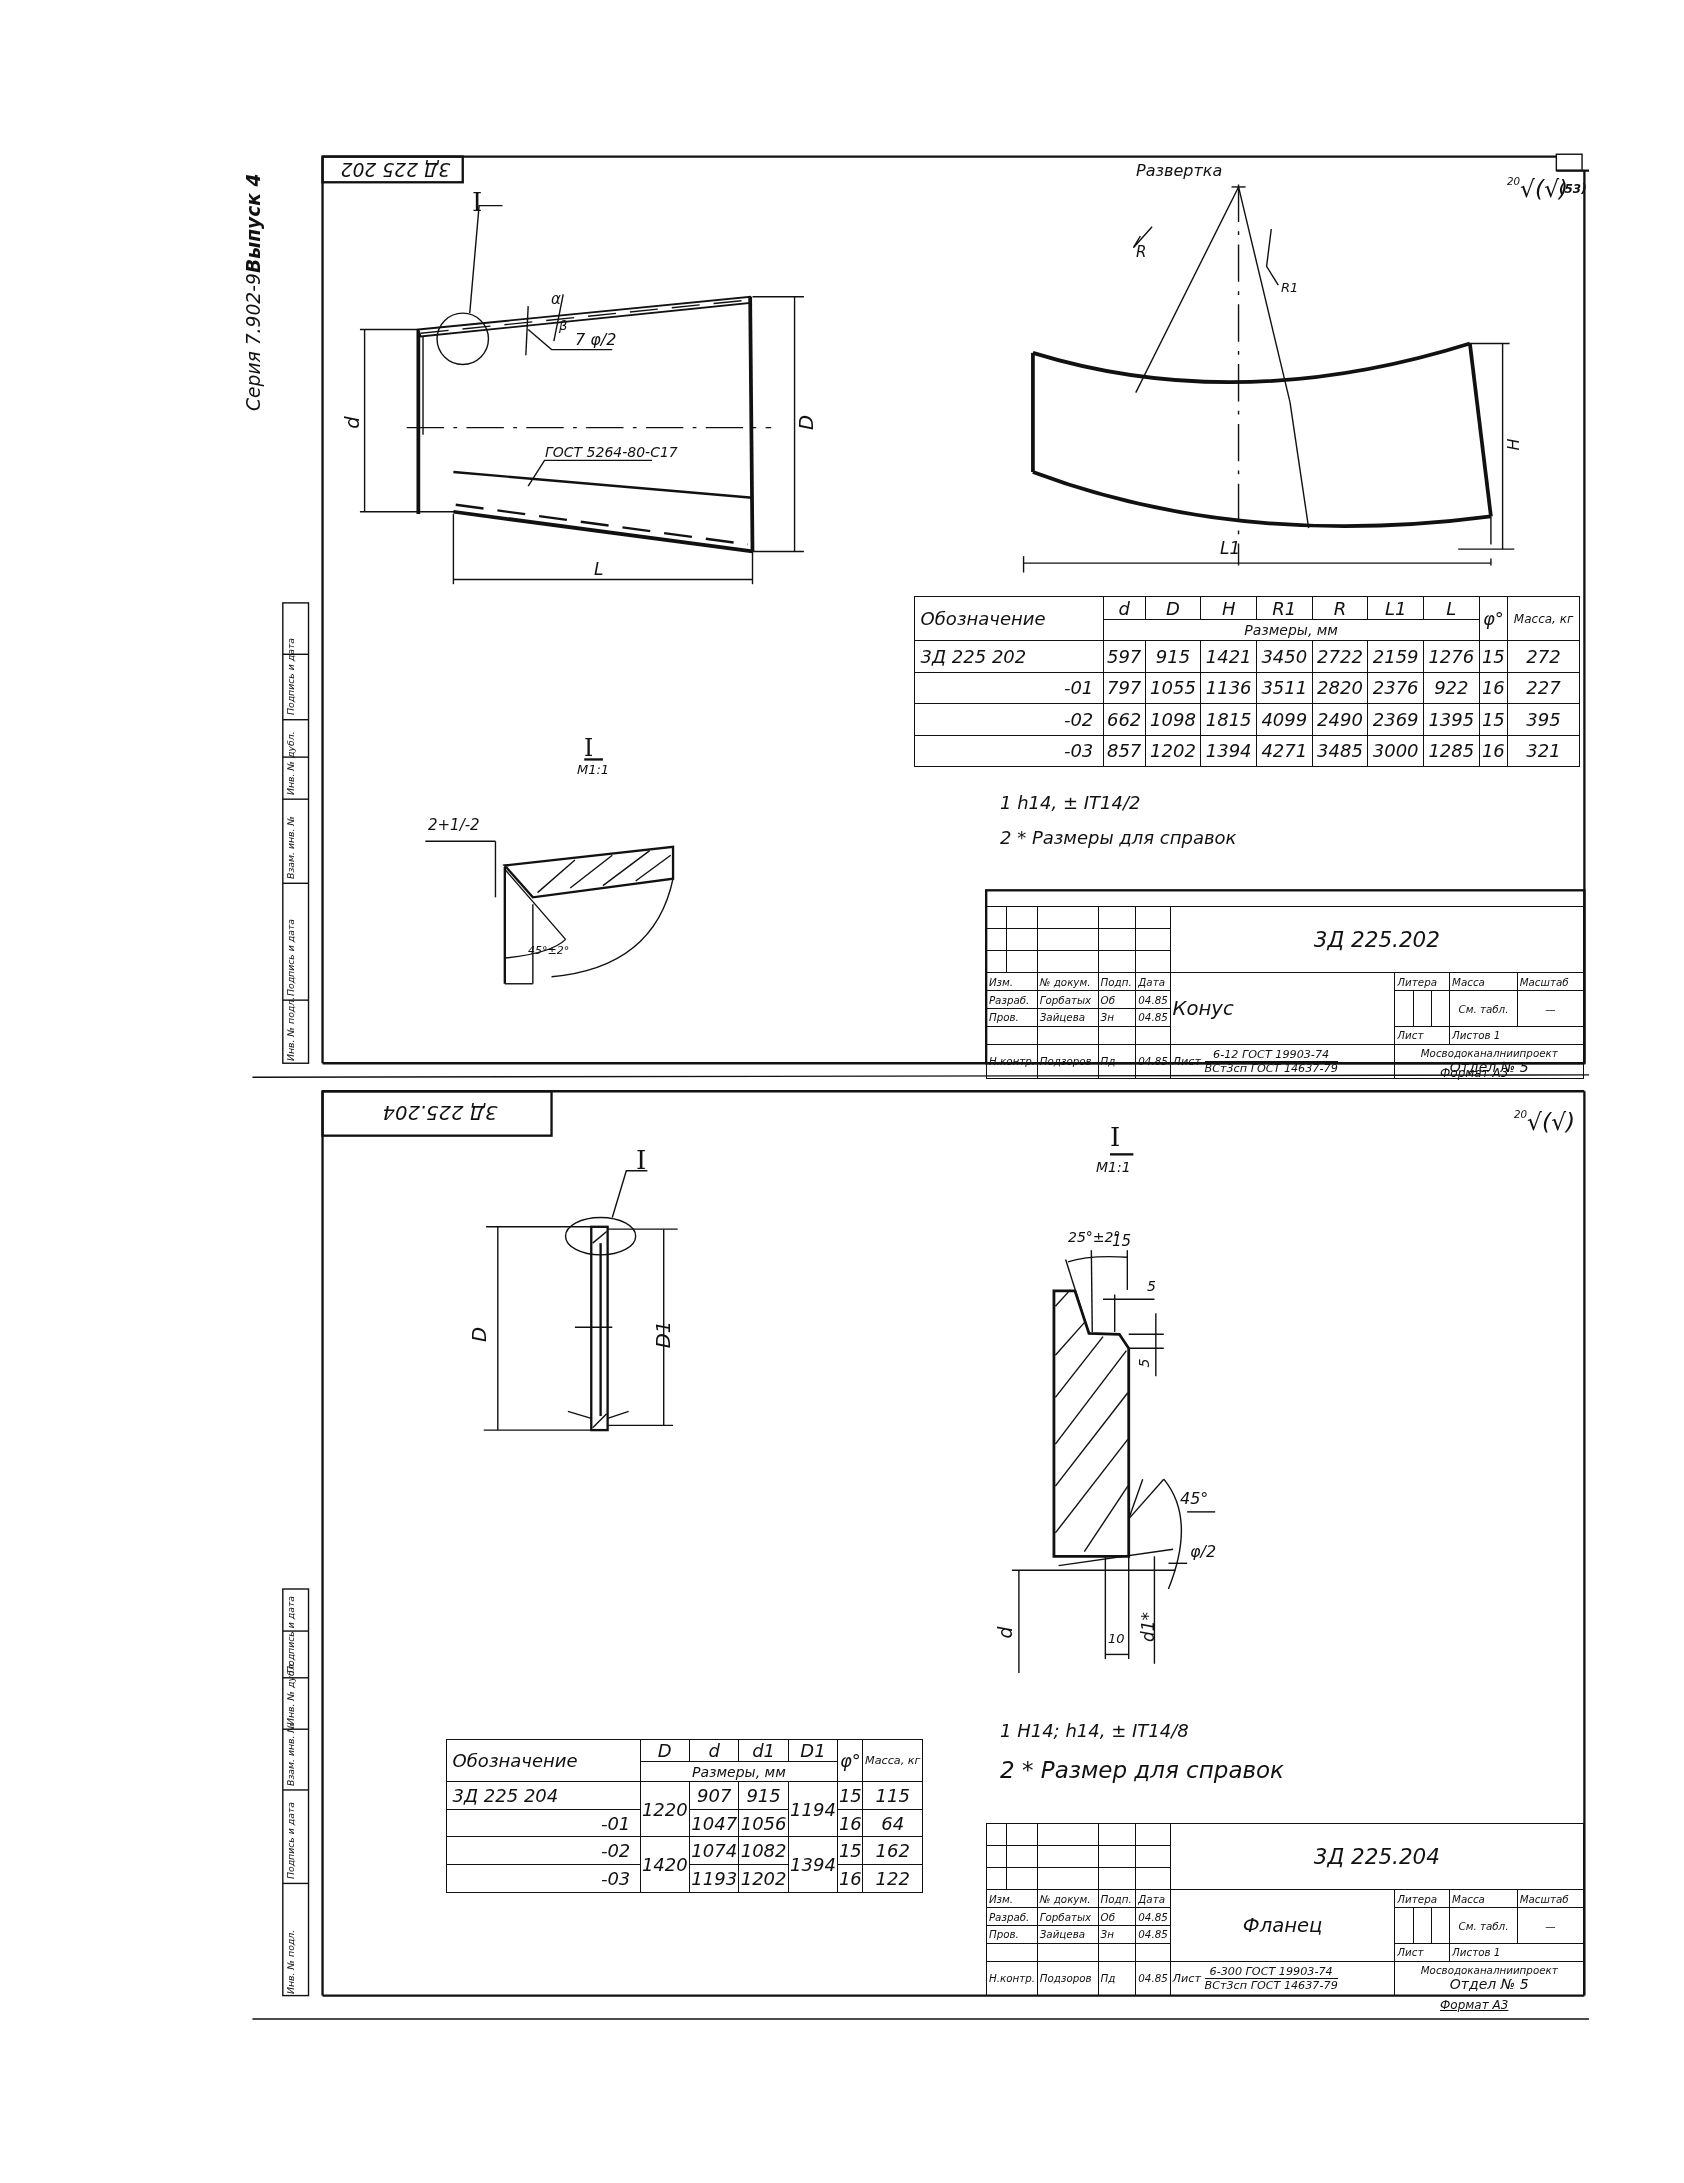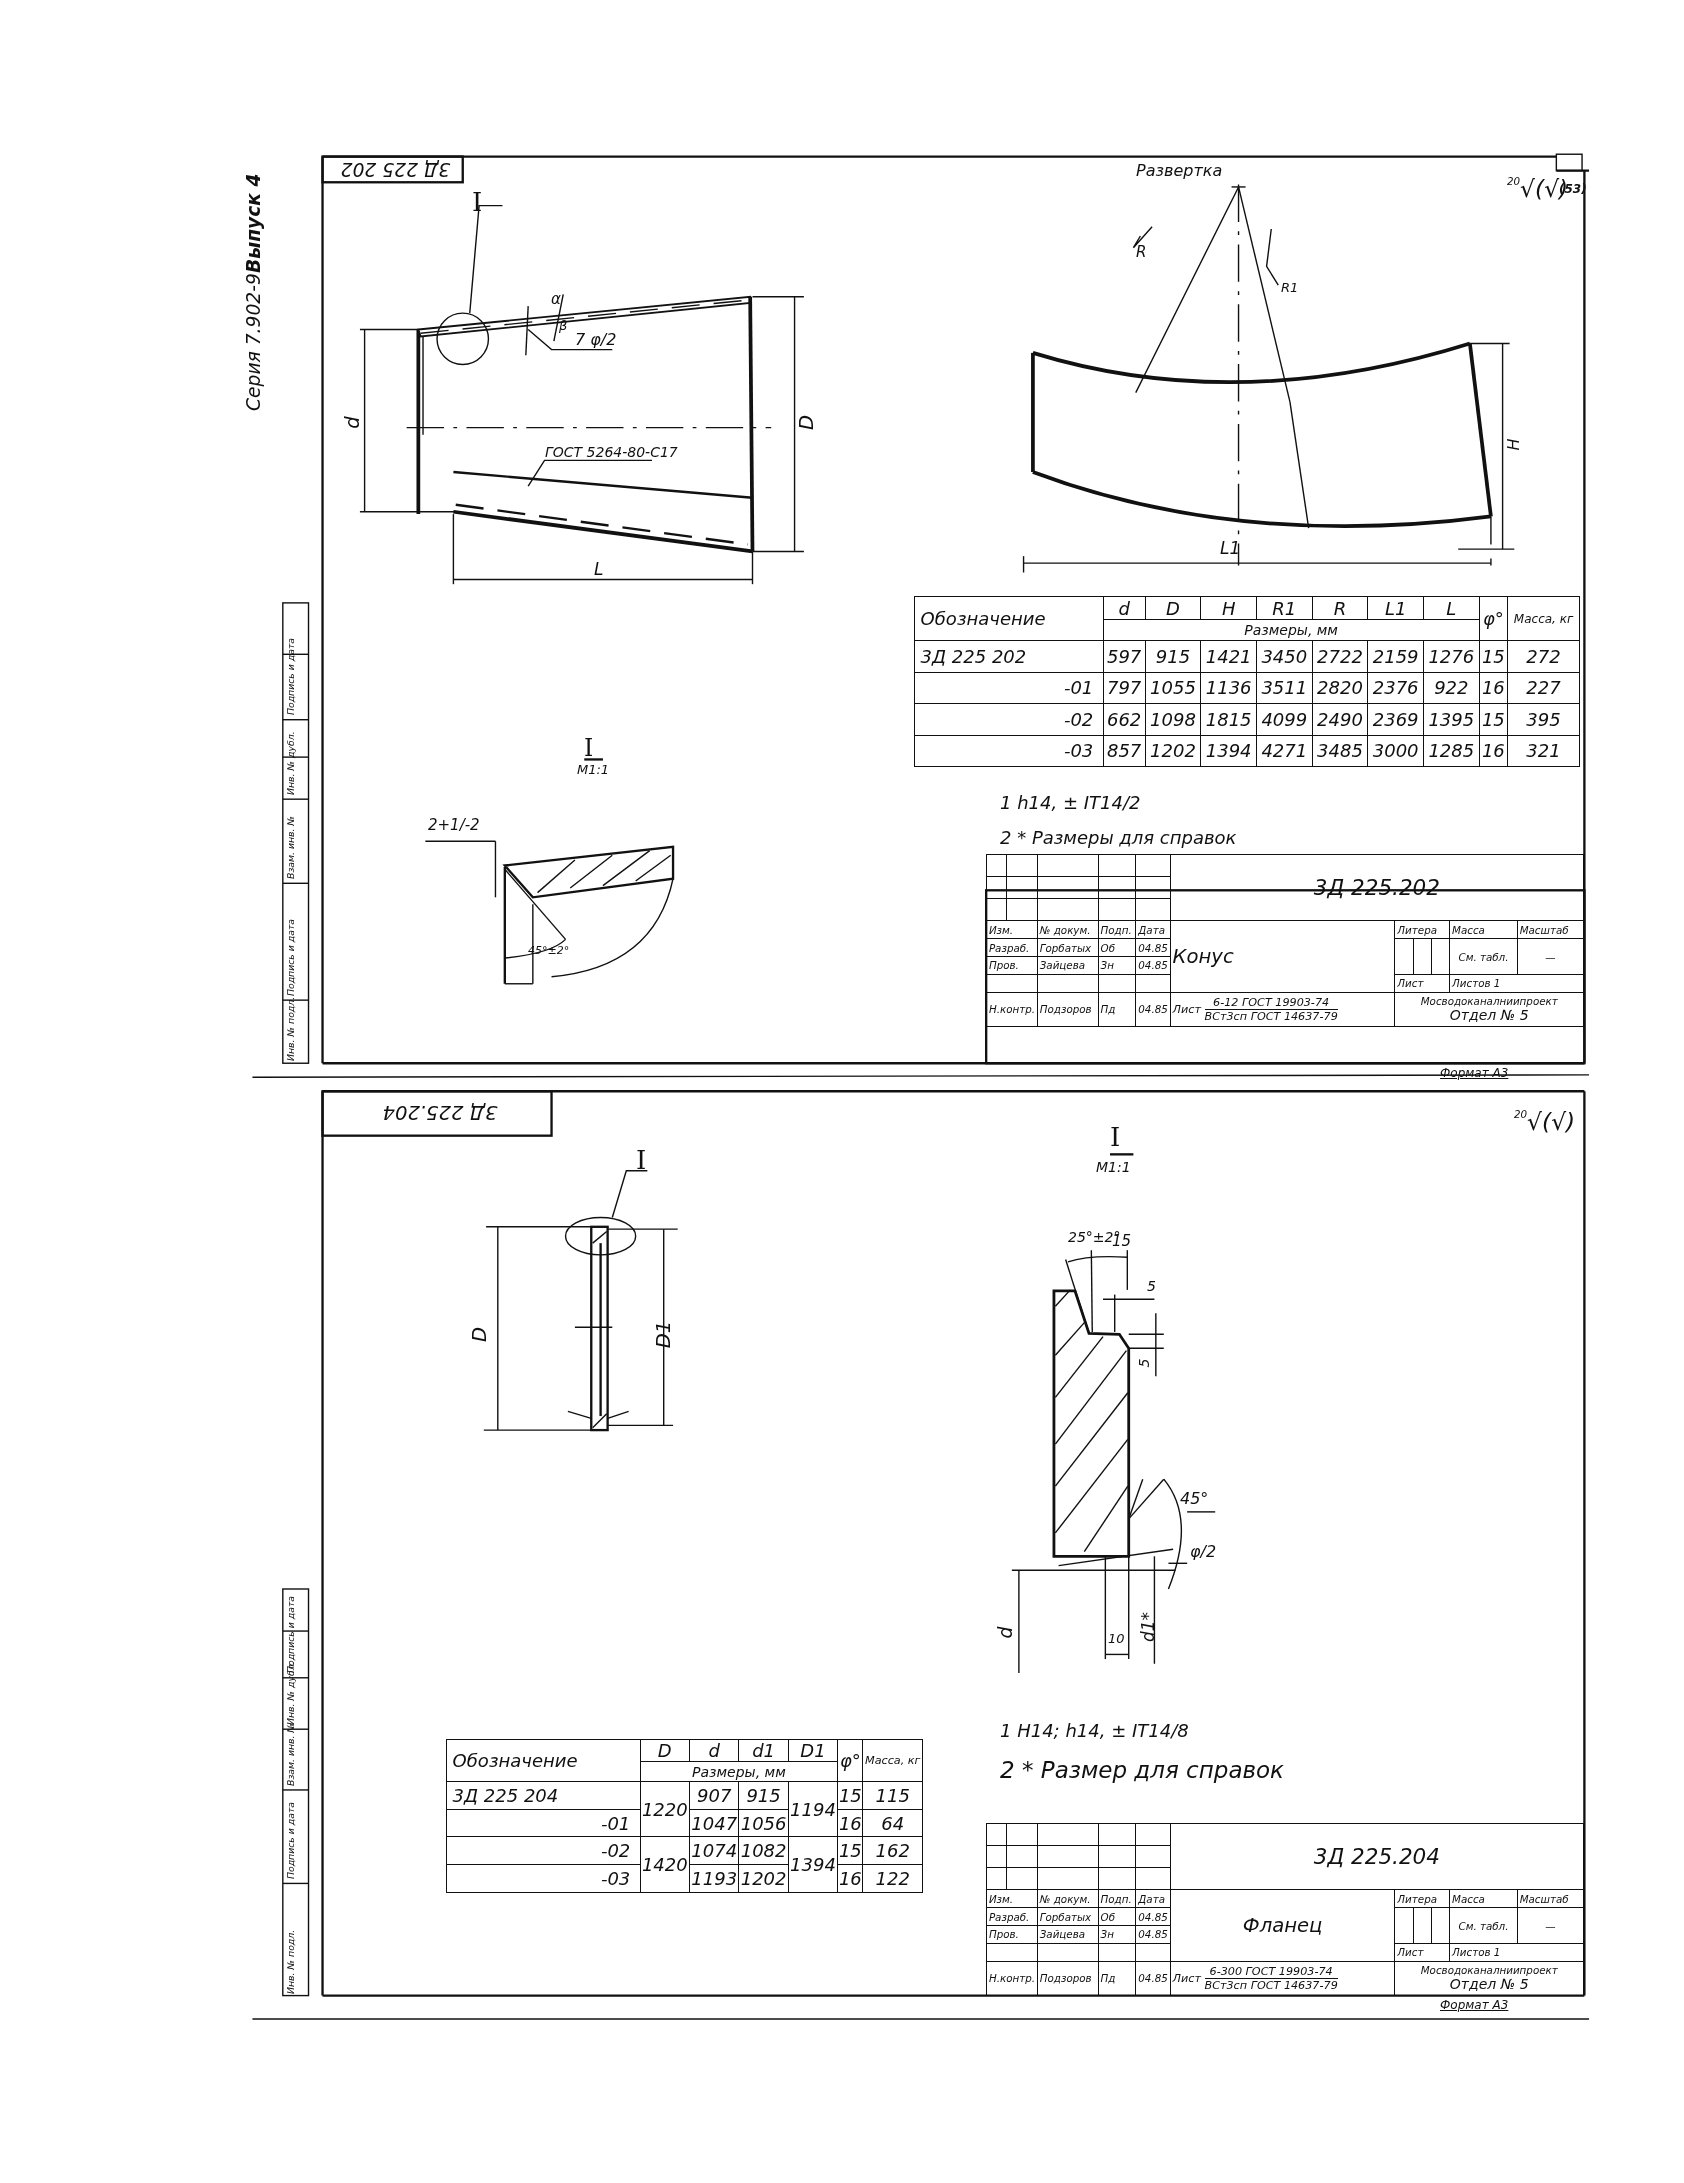--- a/index.html
+++ b/index.html
@@ -298,21 +298,21 @@
     <td>1285</td>
     <td>16</td>
     <td>321</td>
   </tr>
 </tbody>
   </table>
 
 <div class="abs hand" style="left:1000px;top:792px;font-size:18px;">1 h14, ± IT14/2</div>
 <div class="abs hand" style="left:1000px;top:827px;font-size:18px;font-style:italic;">2 * Размеры для справок</div>
 
-<table class="tb" style="left:986px;top:854px;width:598px;height:173px;">
+<table class="tb" style="left:986px;top:906px;width:598px;height:173px;">
   <tbody>
       <tr style="height:18.7px;">
     <td style="width:14px;"></td>
         <td style="width:23.4px;"></td>
         <td style="width:56px;"></td>
         <td style="width:33px;"></td>
         <td style="width:23.4px;"></td>
     <td colspan="6" rowspan="3" style="text-align:center;font-size:21.5px;">3Д 225.202</td>
   </tr>
   <tr style="height:18.7px;">

